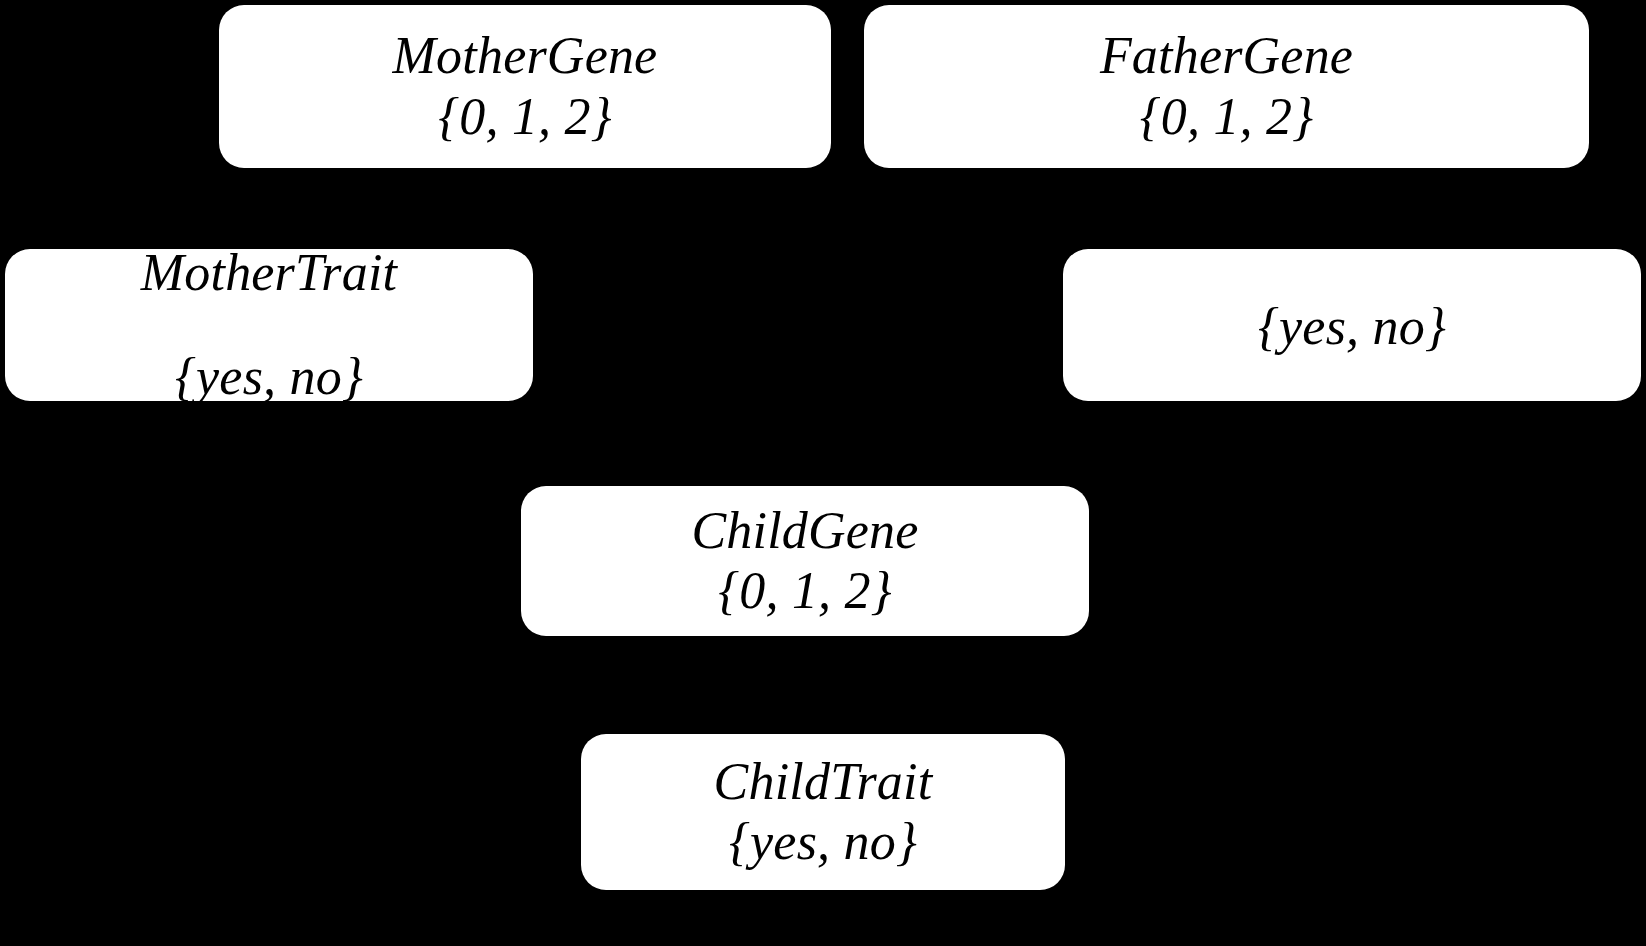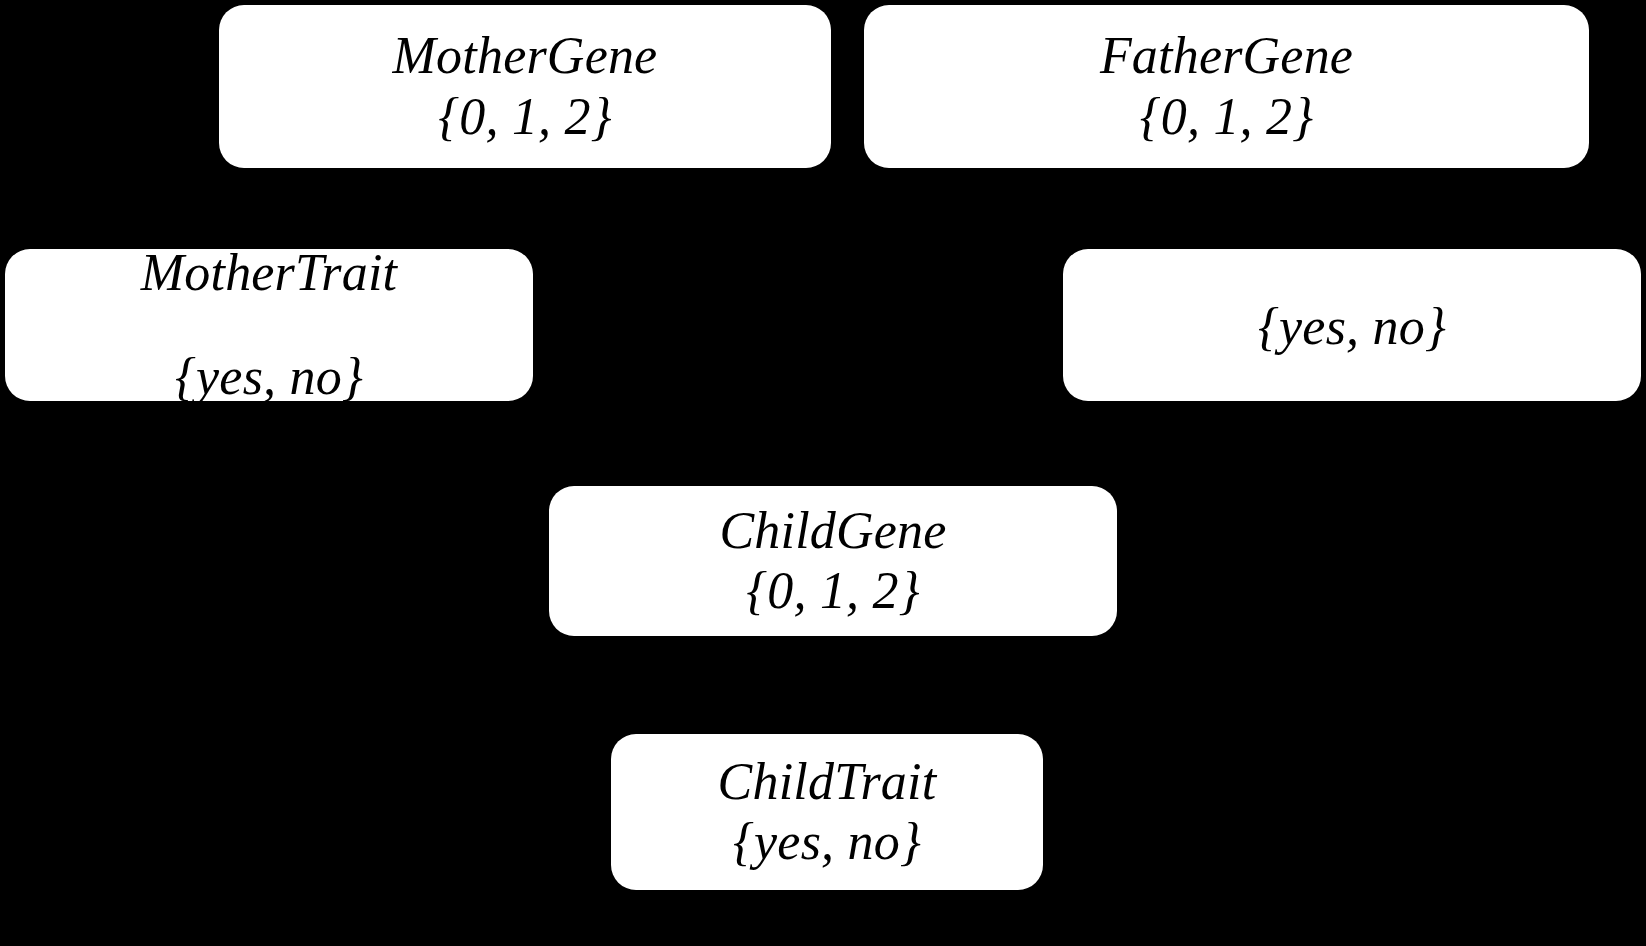--- a/index.html
+++ b/index.html
@@ -54,24 +54,24 @@
   #node-father-gene {
     left: 864px;  top: 5px;    width: 725px; height: 163px;
   }
   #node-mother-trait {
     left: 5px;    top: 249px;  width: 528px; height: 152px; gap: 44px;
   }
   #node-father-trait {
     left: 1063px; top: 249px;  width: 578px; height: 152px;
   }
   #node-child-gene {
-    left: 549px;  top: 486px;  width: 568px; height: 150px;
+    left: 521px;  top: 486px;  width: 568px; height: 150px;
   }
   #node-child-trait {
-    left: 611px;  top: 734px;  width: 432px; height: 156px;
+    left: 581px;  top: 734px;  width: 484px; height: 156px;
   }
 </style>
 </head>
 <body>
 
 <div id="canvas">
 
   <div class="node" id="node-mother-gene">
     <span class="node-title">MotherGene</span>
     <span class="node-domain">{0, 1, 2}</span>

